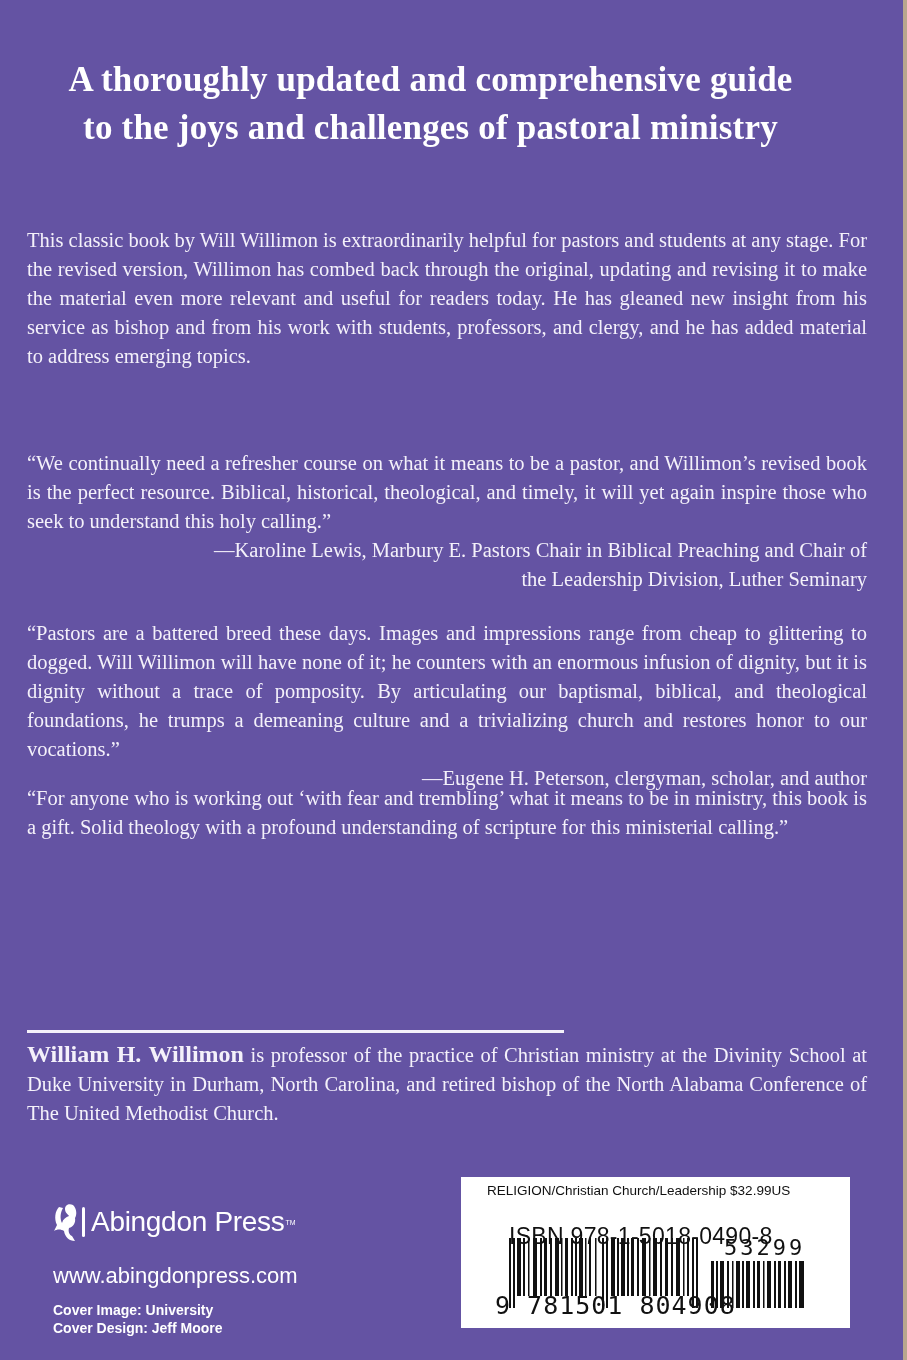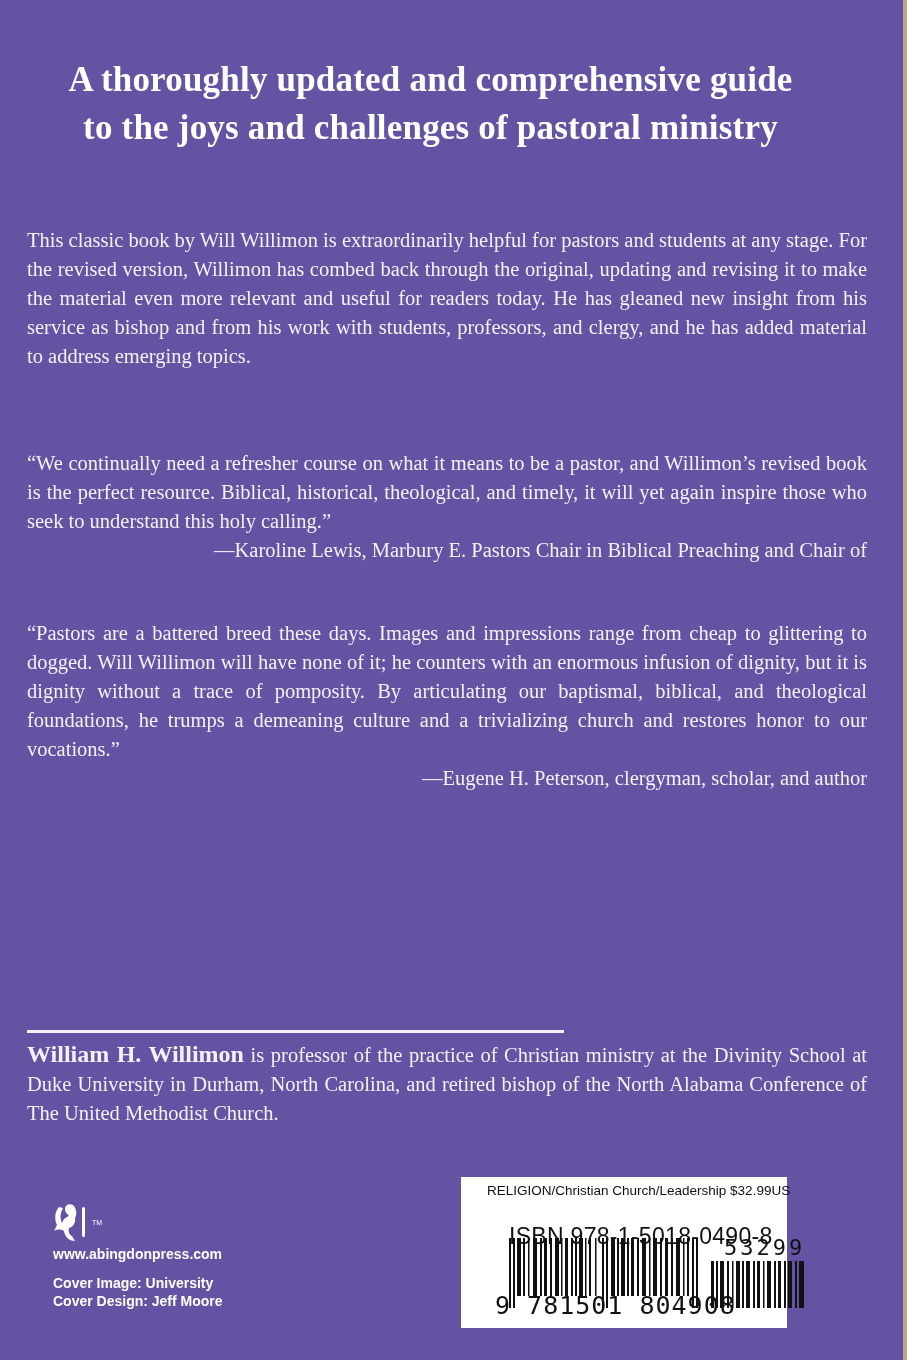--- a/index.html
+++ b/index.html
@@ -49,24 +49,24 @@
     position: absolute; left: 51px; top: 1200px;
     font-family: "Liberation Sans", sans-serif; color: #ffffff;
   }
   .logo-row { display: flex; align-items: center; height: 44px; }
   .logo-mark { width: 36px; height: 42px; margin-right: 4px; }
   .logo-text {
     font-family: "Liberation Sans", sans-serif;
     font-size: 28px; letter-spacing: -0.3px; font-weight: normal;
   }
   .tm { font-size: 7px; vertical-align: top; margin-left: 1px; }
-  .url { font-weight: bold; font-size: 14px; margin-top: 2px; margin-left: 2px; }
+  .url { font-weight: normal; font-size: 22px; margin-top: 19px; margin-left: 2px; }
   .credits { font-weight: bold; font-size: 14px; line-height: 18px; margin-top: 12px; margin-left: 2px; }
   .barcode-box {
-    position: absolute; left: 461px; top: 1177px; width: 326px; height: 151px;
+    position: absolute; left: 461px; top: 1177px; width: 389px; height: 151px;
     background: #ffffff; color: #111;
     font-family: "Liberation Sans", sans-serif;
   }
   .bc-category {
     position: absolute; left: 26px; top: 6px; font-size: 13.5px; white-space: nowrap;
   }
   .bc-isbn {
     position: absolute; left: 48px; top: 30px; font-size: 23px; letter-spacing: 0.3px; white-space: nowrap; margin-top: 16px;
   }
   .bc-bars-main { position: absolute; left: 48px; top: 61px; }
@@ -89,42 +89,45 @@
 <div class="headline">
   <div>A thoroughly updated and comprehensive guide</div>
   <div>to the joys and challenges of pastoral ministry</div>
 </div>
 
 <div class="body-text p1">This classic book by Will Willimon is extraordinarily helpful for pastors and students at any stage. For the revised version, Willimon has combed back through the original, updating and revising it to make the material even more relevant and useful for readers today. He has gleaned new insight from his service as bishop and from his work with students, professors, and clergy, and he has added material to address emerging topics.</div>
 
 <div class="body-text q1">
   <span>“We continually need a refresher course on what it means to be a pastor, and Willimon’s revised book is the perfect resource. Biblical, historical, theological, and timely, it will yet again inspire those who seek to understand this holy calling.”</span>
   <span class="attrib">—Karoline Lewis, Marbury E. Pastors Chair in Biblical Preaching and Chair of</span>
+  <span class="attrib">the Leadership Division, Luther Seminary</span>
 </div>
 
 <div class="body-text q2">
   <span>“Pastors are a battered breed these days. Images and impressions range from cheap to glittering to dogged. Will Willimon will have none of it; he counters with an enormous infusion of dignity, but it is dignity without a trace of pomposity. By articulating our baptismal, biblical, and theological foundations, he trumps a demeaning culture and a trivializing church and restores honor to our vocations.”</span>
   <span class="attrib">—Eugene H. Peterson, clergyman, scholar, and author</span>
 </div>
 
 <div class="body-text q3">
+  <span>“For anyone who is working out ‘with fear and trembling’ what it means to be in ministry, this book is a gift. Solid theology with a profound understanding of scripture for this ministerial calling.”</span>
 </div>
 
 <div class="rule"></div>
 
 <div class="body-text bio">
   <span class="bio-name">William H. Willimon</span><span> is professor of the practice of Christian ministry at the Divinity School at Duke University in Durham, North Carolina, and retired bishop of the North Alabama Conference of The United Methodist Church.</span>
 </div>
 
 <div class="publisher">
   <div class="logo-row">
     <svg class="logo-mark" viewBox="0 0 36 42">
       <path d="M8 6 C4 10, 3 18, 6 24 L3 30 C6 28, 10 28, 13 30 C14 36, 18 40, 24 40 L21 35 C18 34, 17 30, 18 27 C22 26, 25 22, 24 17 C26 14, 26 8, 22 4 C18 2, 14 4, 14 8 C14 12, 17 13, 18 15 C15 16, 12 18, 11 22 C9 18, 9 12, 12 7 Z" fill="#ffffff"></path>
       <rect x="31" y="6" width="3" height="30" rx="1.5" fill="#ffffff"></rect>
     </svg>
+    <span class="logo-text">Abingdon Press</span>
       <span class="tm">TM</span>
   </div>
   <div class="url">www.abingdonpress.com</div>
   <div class="credits">
     <div>Cover Image: University</div>
     <div>Cover Design: Jeff Moore</div>
   </div>
 </div>
 
 <div class="barcode-box">

